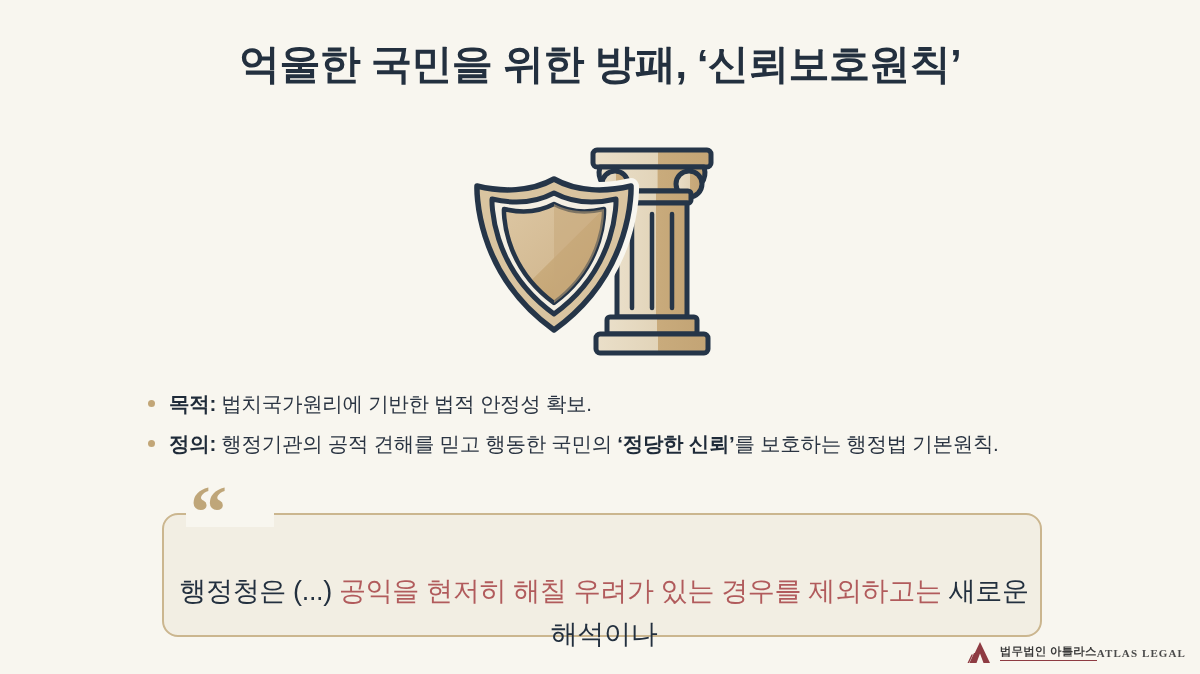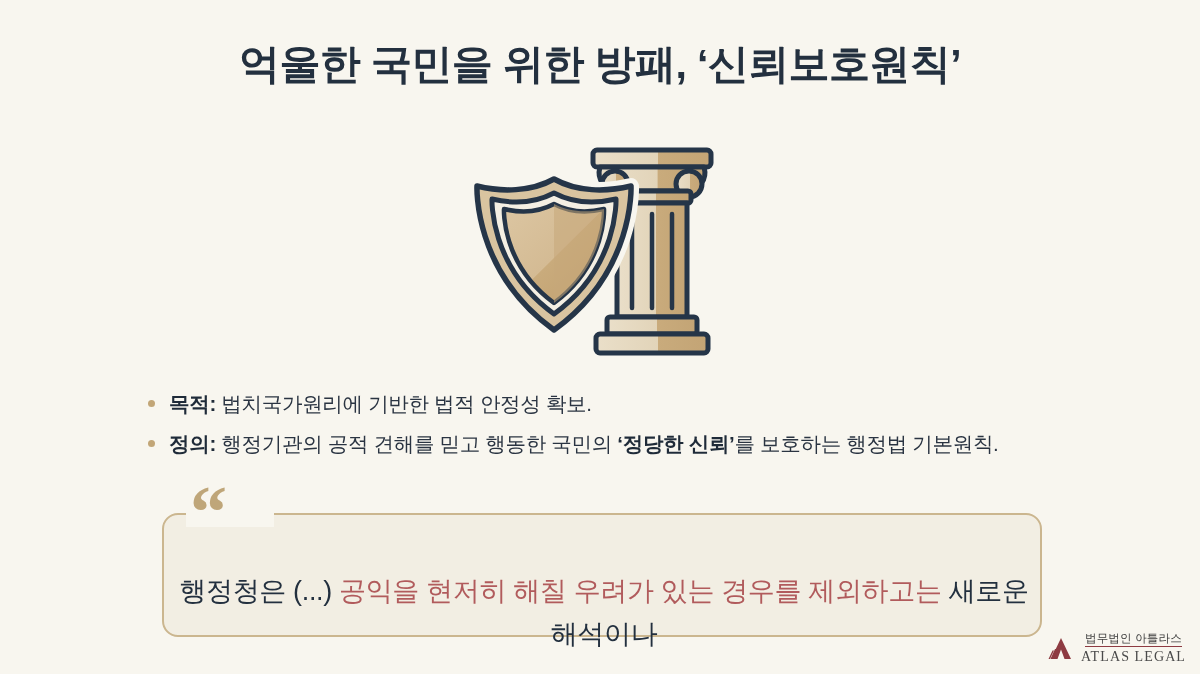--- a/index.html
+++ b/index.html
@@ -134,33 +134,34 @@
     position: absolute;
     right: 14px;
     bottom: 8px;
     display: flex;
     align-items: center;
     gap: 7px;
   }
   .logo-mark { width: 26px; height: 26px; display: block; }
   .logo-words {
     display: flex;
-    flex-direction: column;
+    flex-direction: row;
     align-items: center;
+    font-weight: bold;
   }
   .logo-ko {
     font-size: 11.5px;
     color: #3a3a3a;
     letter-spacing: 0.2px;
     line-height: 1.15;
     padding-bottom: 1px;
     border-bottom: 1px solid #8e3b42;
   }
   .logo-en {
-    font-size: 14px;
+    font-size: 11px;
     color: #4a4a4a;
     letter-spacing: 1.1px;
     line-height: 1.3;
     font-family: "Liberation Serif", "DejaVu Serif", serif;
     padding-top: 1px;
   }
 </style>
 </head>
 <body>
 

